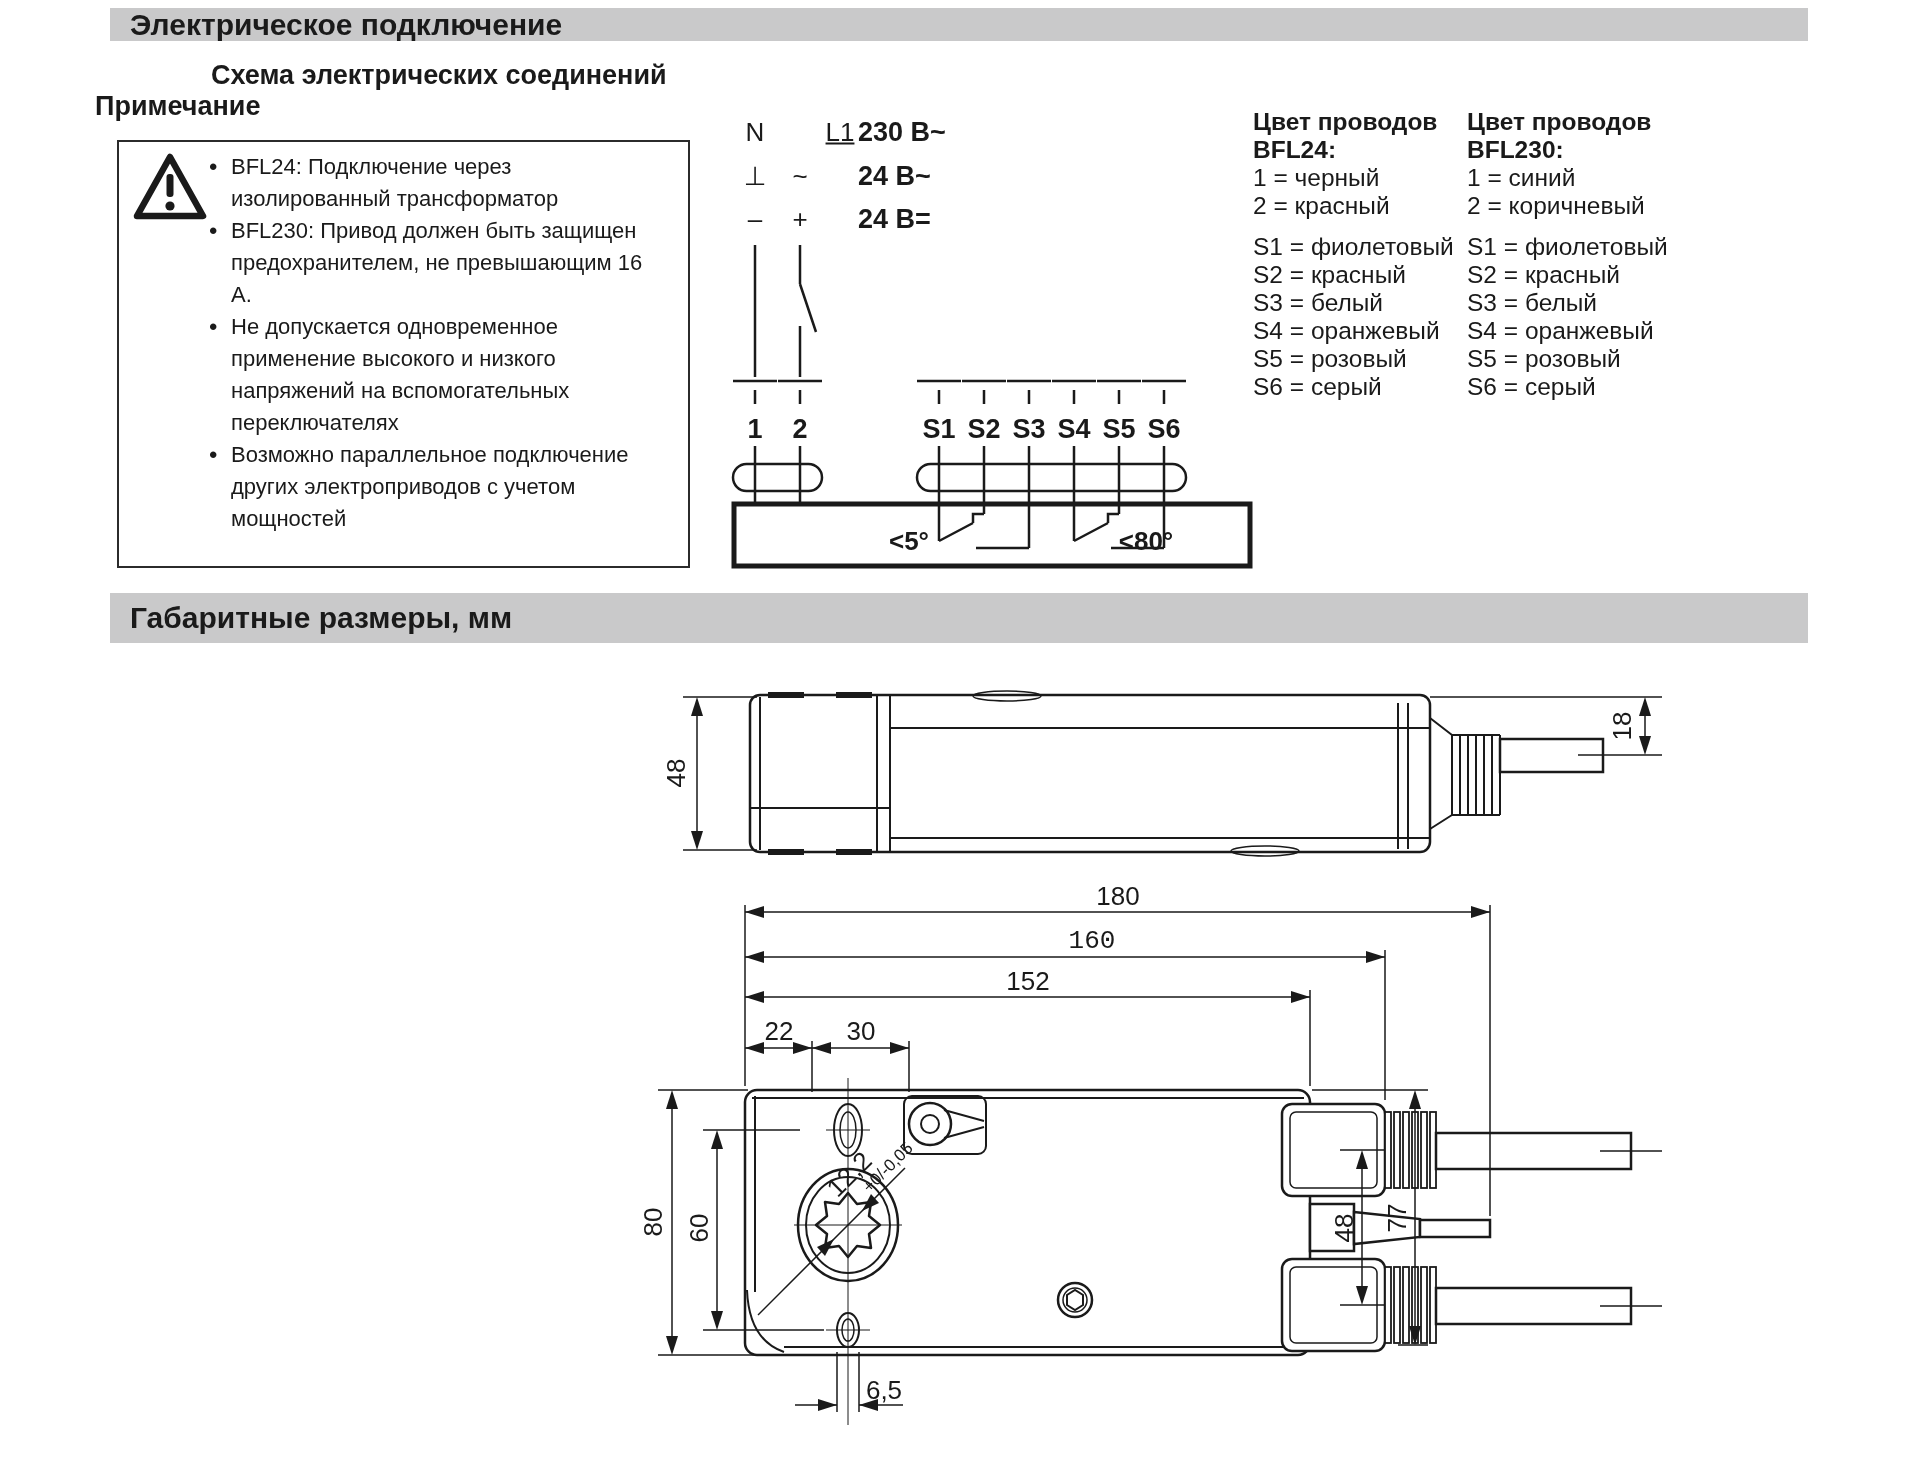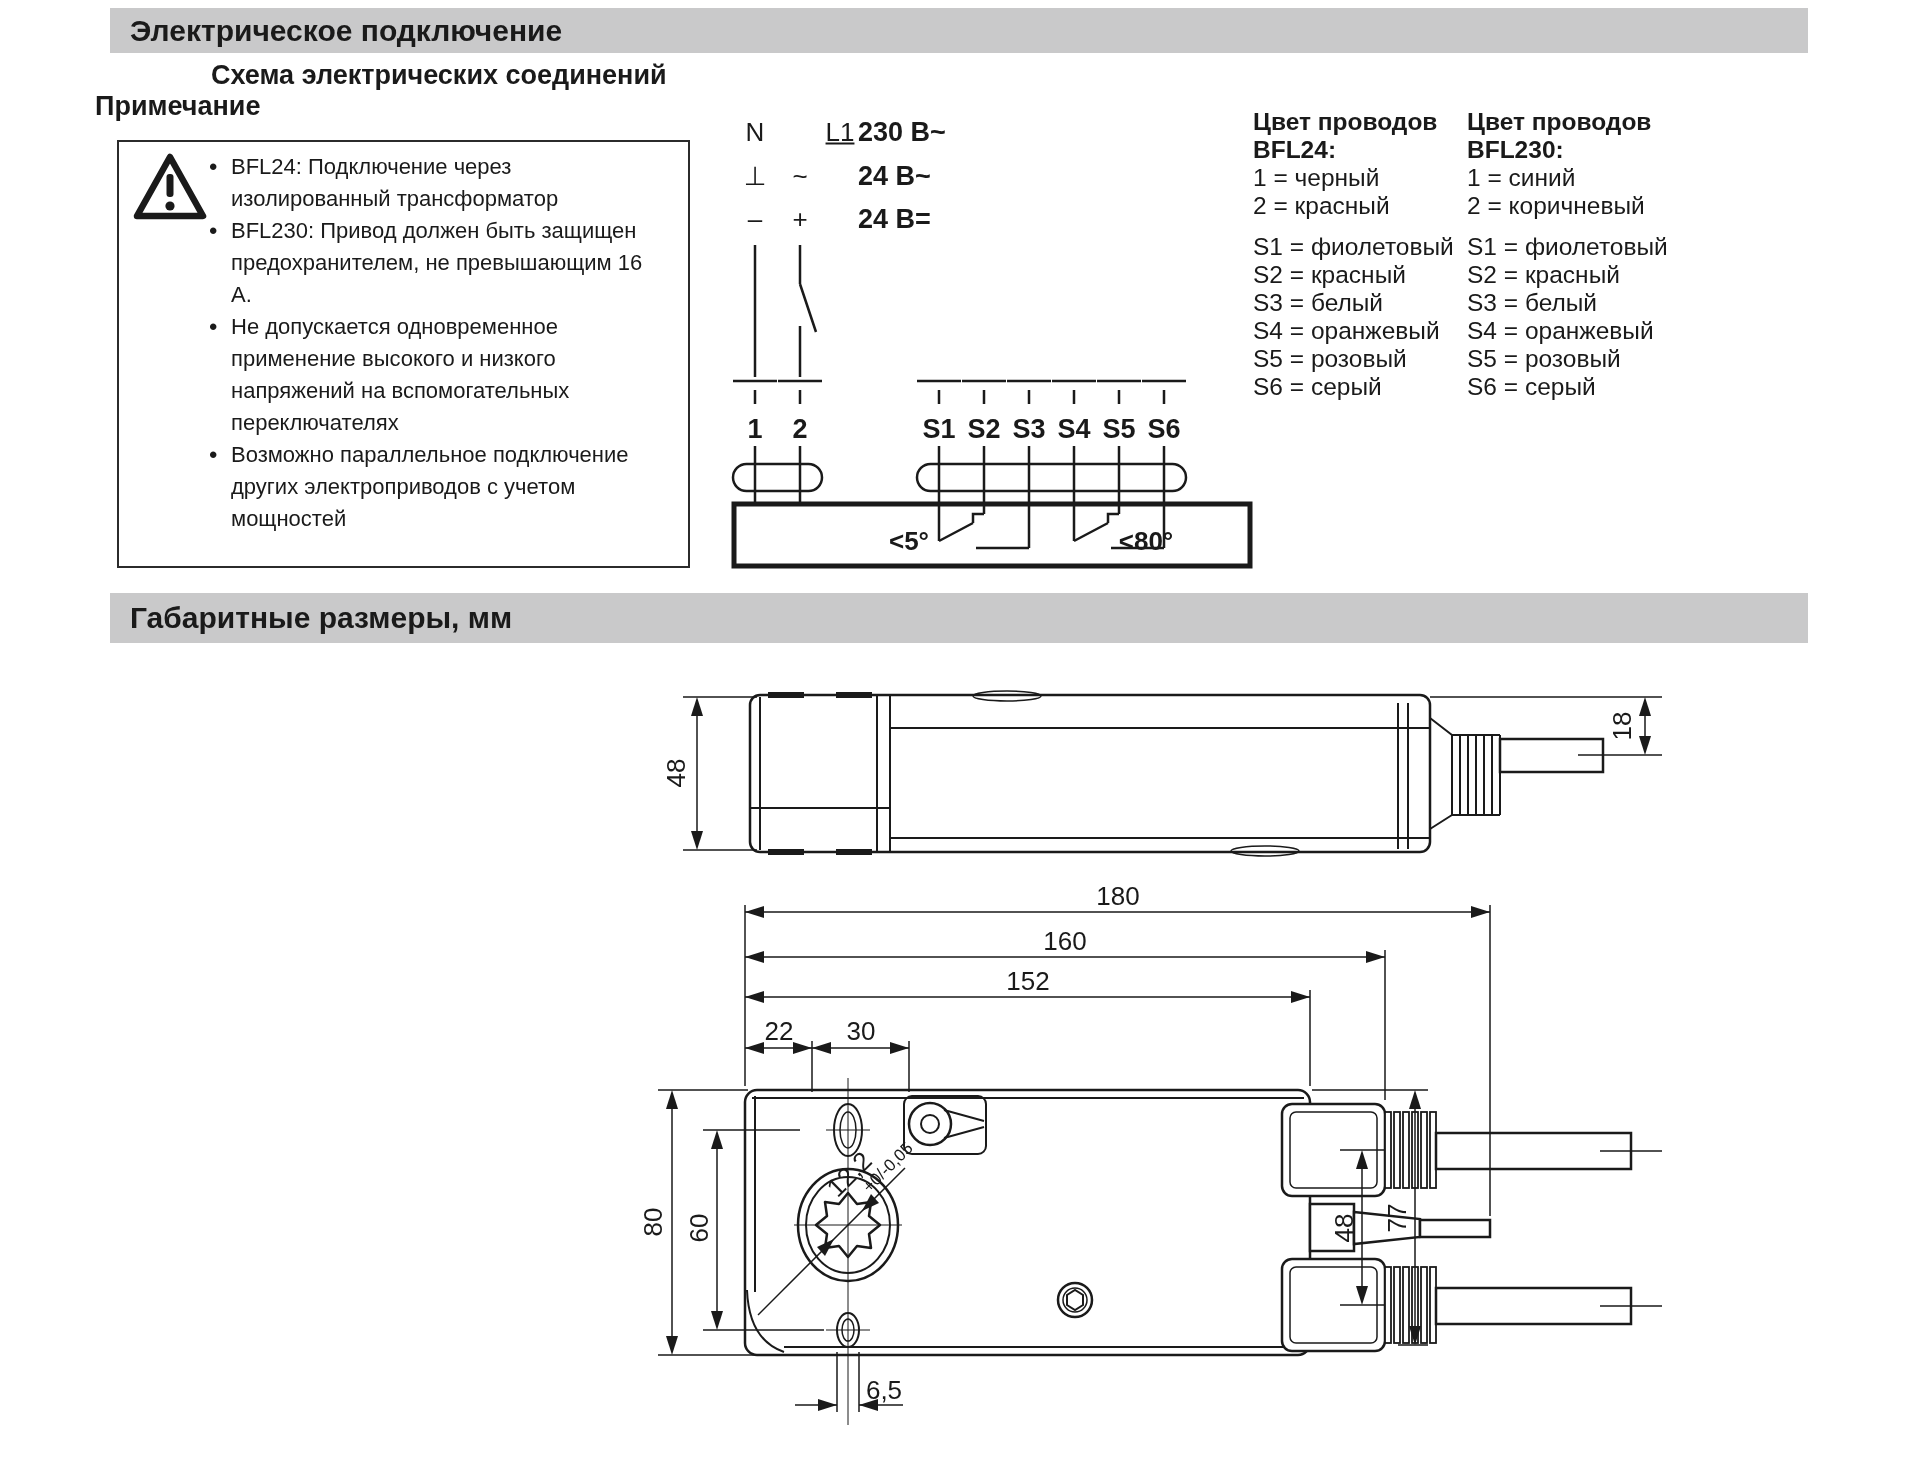--- a/index.html
+++ b/index.html
@@ -24,21 +24,21 @@
   .cwcol{position:absolute;width:210px;font-size:24.5px;line-height:28px;}
   .cwcol .tt{font-weight:700;}
   .cwcol .gap{height:13px;}
   svg{position:absolute;overflow:visible;}
 </style>
 </head>
 <body>
 
 <div id="page">
 
-  <div class="bar" style="top:8px;height:45px;">
+  <div class="bar" style="top:8px;height:33px;">
     <span>Электрическое подключение</span>
   </div>
 
   <div class="h2" style="left:167px;top:60px;margin-left:44px;">Схема электрических соединений</div>
   <div class="h2" style="left:95px;top:91px;">Примечание</div>
 
   <div class="wbox">
     <svg style="left:14px;top:10px;" width="74" height="72" viewBox="0 0 74 72">
       <path d="M37,5 L70,64 L4,64 Z" fill="#fff" stroke="#1a1a1a" stroke-width="6.5" stroke-linejoin="round"></path>
       <rect x="33.5" y="22" width="7" height="23" rx="3" fill="#1a1a1a"></rect>
@@ -255,21 +255,21 @@
       <polygon points="1415,1090 1409,1109 1421,1109"></polygon>
         <polygon points="1415,1345 1409,1326 1421,1326"></polygon>
       <polygon points="837,1405 818,1399 818,1411"></polygon>
         <polygon points="859,1405 878,1399 878,1411"></polygon>
       <polygon points="862,1211 879,1203 871,1194"></polygon>
         <polygon points="834,1239 817,1247 825,1256"></polygon>
     </g>
   </svg>
 
   <div class="lbl dim" style="left:1118px;top:896px;">180</div>
-  <div class="lbl dim" style="left:1065px;top:941px;">160</div>
+  <div class="lbl dim" style="left:1092px;top:941px;font-family:Liberation Mono, monospace;">160</div>
   <div class="lbl dim" style="left:1028px;top:981px;">152</div>
   <div class="lbl dim" style="left:779px;top:1031px;">22</div>
   <div class="lbl dim" style="left:861px;top:1031px;">30</div>
   <div class="lbl dim rot" style="left:653px;top:1222px;">80</div>
   <div class="lbl dim rot" style="left:699px;top:1228px;">60</div>
   <div class="lbl dim rot" style="left:1344px;top:1228px;">48</div>
   <div class="lbl dim rot" style="left:1397px;top:1218px;">77</div>
   <div class="lbl dim" style="left:884px;top:1390px;">6,5</div>
   <div class="lbl dim rot45" style="left:869px;top:1167px;">
     <span>12,2</span>

